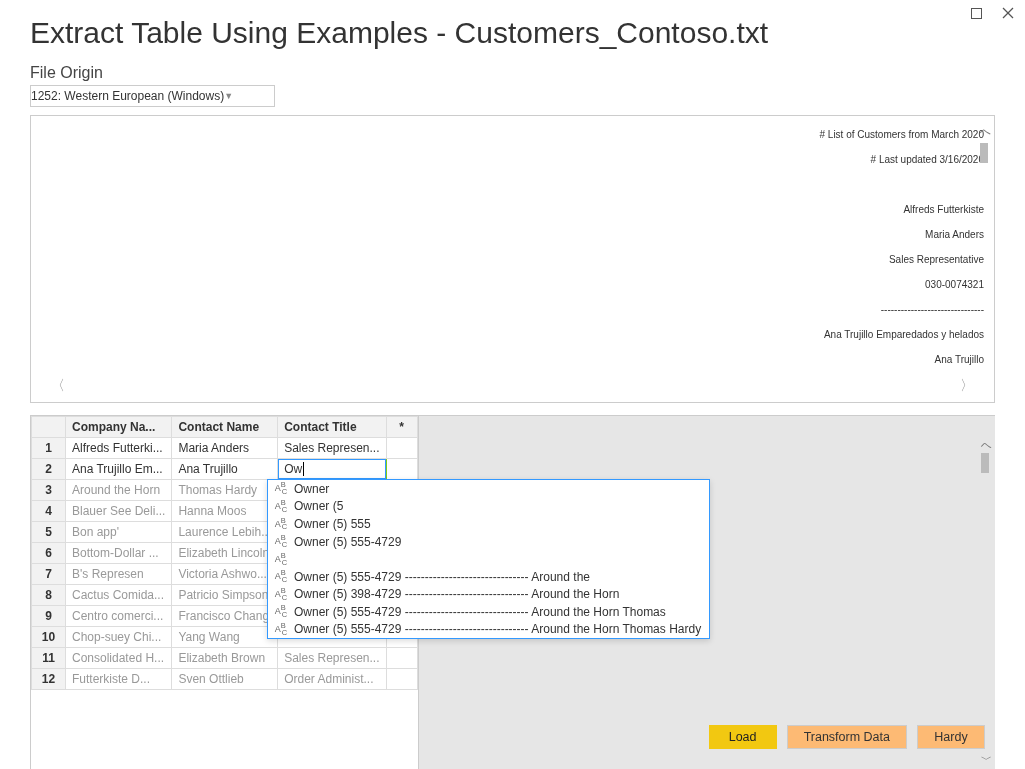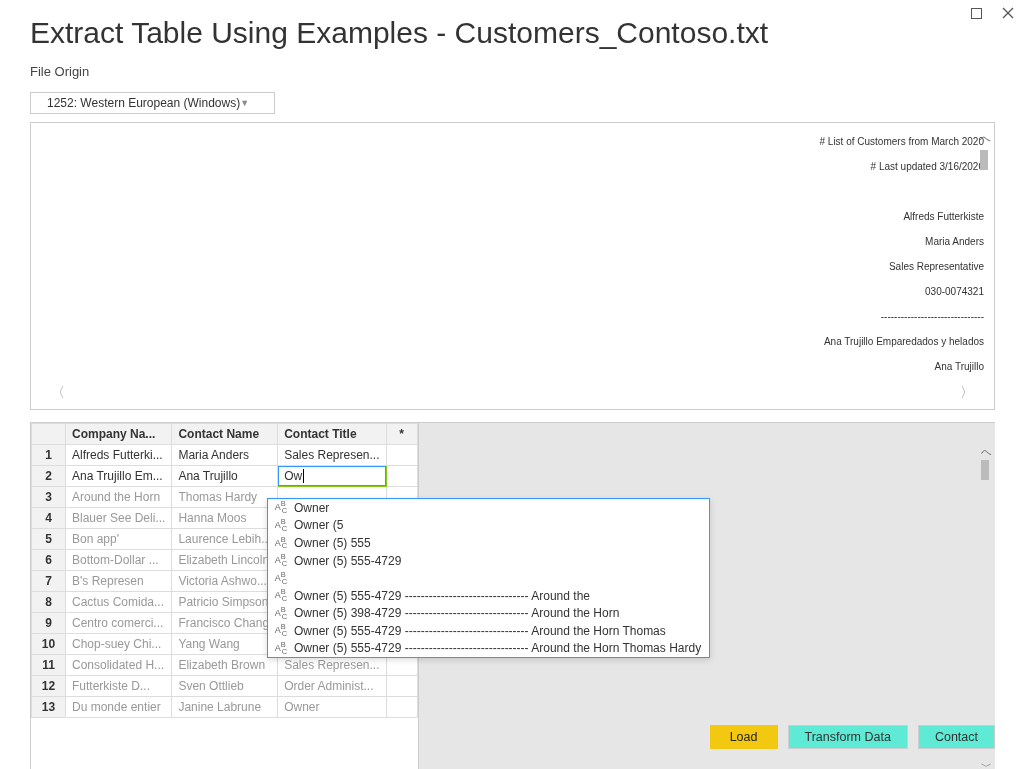--- a/index.html
+++ b/index.html
@@ -32,27 +32,27 @@
   .dialog {
     padding: 16px 30px 0 30px;
   }
   .title {
     font-size: 30px;
     font-weight: 300;
     color: #333;
     margin-bottom: 14px;
   }
   .label {
-    font-size: 13px;
+    font-size: 16px;
     color: #444;
-    margin-bottom: 13px;
+    margin-bottom: 3px;
   }
   .dropdown {
     border: 1px solid #ccc;
-    padding: 2px 16px;
+    padding: 2px 0;
     width: 245px;
     height: 22px;
     display: flex;
     align-items: center;
     margin-bottom: 8px;
     font-size: 12px;
     color: #333;
   }
   .dropdown .arrow {
     color: #888;
@@ -190,48 +190,47 @@
   .col-contact { width: 100px; }
   .col-title   { width: 101px; }
   .col-star    { width: 31px; }
   .suggest-popup {
     position: absolute;
     border: 1px solid #3399ff;
     background: #fff;
     font-size: 12px;
     z-index: 50;
     box-shadow: 0 2px 6px rgba(0,0,0,0.15);
-    margin-top: 12px;
   }
   .suggest-popup .item {
     padding: 1.4px 8px 1.4px 6px;
     display: flex;
     align-items: center;
     white-space: nowrap;
   }
   .suggest-popup .item .icon {
     font-size: 9px;
     color: #666;
     margin-right: 6px;
     width: 14px;
     text-align: center;
     line-height: 8px;
   }
   .footer {
     position: absolute;
     bottom: 20px;
-    right: 30px;
+    right: 40px;
     display: flex;
     gap: 10px;
   }
   .btn {
     border: 1px solid #ccc;
     padding: 4px 16px;
     font-size: 12.5px;
-    background: #5eead4;
+    background: #fdba74;
     cursor: pointer;
     min-width: 68px;
     text-align: center;
   }
   .btn.primary {
     background: #f2c811;
     border-color: #f2c811;
     color: #222;
   }
 </style>
@@ -382,27 +381,20 @@
                 <td class="suggest">Sales Represen...</td>
                 <td class="suggest"></td>
               </tr>
               <tr>
                 <td class="rowhead">12</td>
                 <td class="suggest">Futterkiste D...</td>
                 <td class="suggest">Sven Ottlieb</td>
                 <td class="suggest">Order Administ...</td>
                 <td class="suggest"></td>
               </tr>
-              <tr>
-                <td class="rowhead">13</td>
-                <td class="suggest">Du monde entier</td>
-                <td class="suggest">Janine Labrune</td>
-                <td class="suggest">Owner</td>
-                <td class="suggest"></td>
-              </tr>
             </tbody>
         </table>
       </div>
       <div class="grid-rest">
         <div class="vscroll">
           <div><span>ヘ</span><div class="thumb"></div></div>
           <span>﹀</span>
         </div>
       </div>
     </div>
@@ -443,14 +435,14 @@
           <span class="icon">A<sup>B</sup><sub style="margin-left:-4px">C</sub></span>
           <span>Owner (5) 555-4729 ------------------------------- Around the Horn Thomas Hardy</span>
         </div>
       </div>
   </div>
 </div>
 
 <div class="footer">
   <div class="btn primary">Load</div>
   <div class="btn">Transform Data</div>
-  <div class="btn">Contact</div>
+  <div class="btn">Hardy</div>
 </div>
 
 </body></html>

